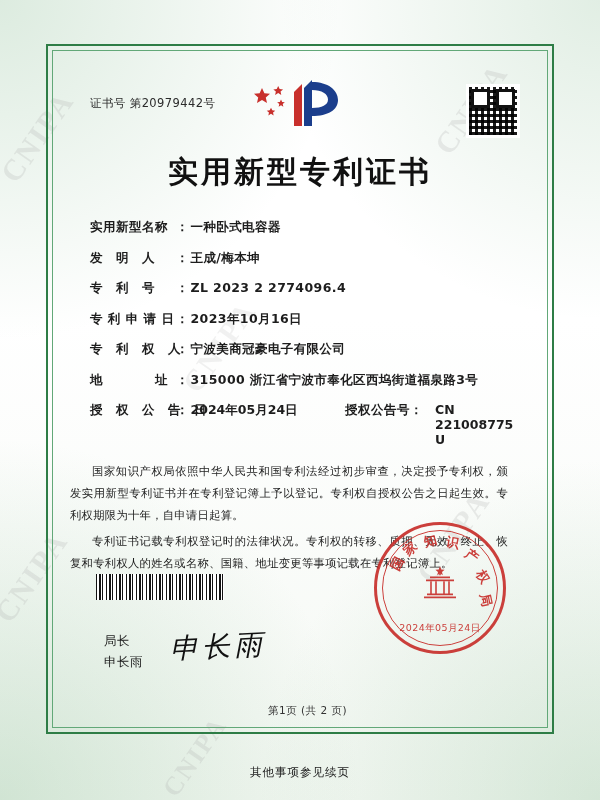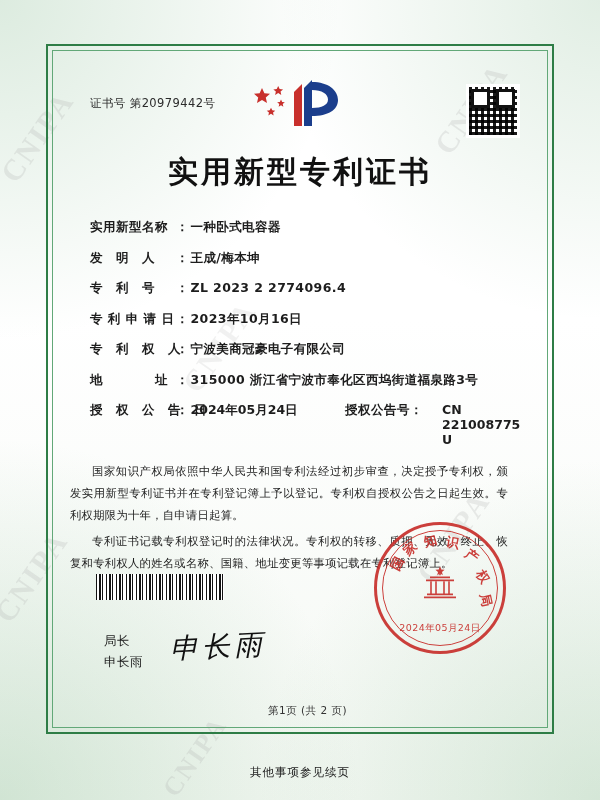--- a/index.html
+++ b/index.html
@@ -139,21 +139,21 @@
   .value {
     flex: 1;
     letter-spacing: 0.4px;
   }
   .row-dual { display: flex; align-items: baseline; }
   .row-dual .left { display: flex; align-items: baseline; flex: 0 0 255px; }
   .row-dual .right { display: flex; align-items: baseline; }
   .row-dual .right .label2 {
     letter-spacing: 0.5px;
     white-space: nowrap;
-    margin-right: 19px;
+    margin-right: 12px;
   }
 
   .para {
     margin: 14px 40px 0 18px;
     font-size: 11.3px;
     line-height: 1.95;
     color: #1d1d1d;
     text-align: justify;
     text-indent: 22px;
     letter-spacing: 0.3px;

